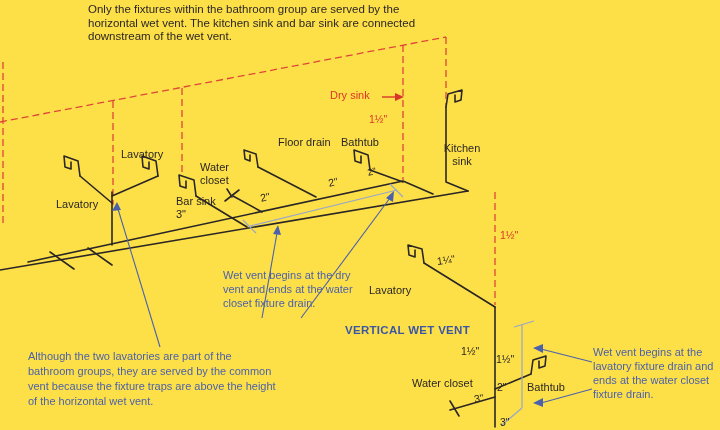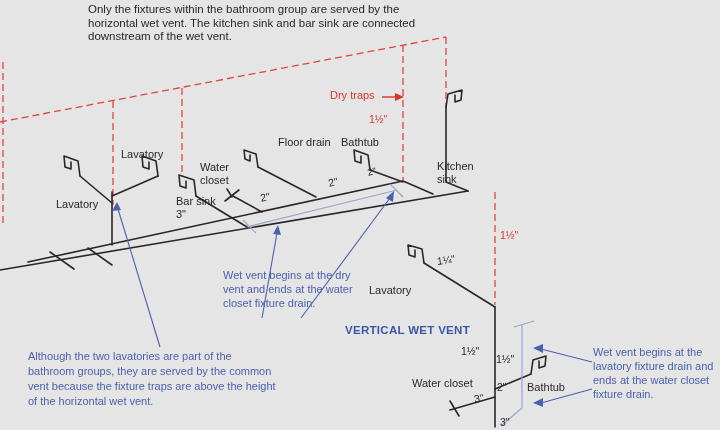--- a/index.html
+++ b/index.html
@@ -1,17 +1,17 @@
 <!DOCTYPE html>
 <html><head>
 <meta charset="utf-8">
 <style>
   html,body{margin:0;padding:0;background:#ffffff;}
   #stage{
-    position:relative;width:720px;height:430px;background:#e5e5e5;overflow:hidden;
+    position:relative;width:720px;height:430px;background:#fde047;overflow:hidden;
     font-family:"Liberation Sans", sans-serif;
   }
   .lbl{position:absolute;font-size:11px;line-height:13px;color:#2b2626;white-space:nowrap;}
   .wrap{white-space:normal;}
   .blue{color:#4c61ac;}
   .blue-bold{color:#3c56a6;font-weight:bold;letter-spacing:.3px;font-size:11.5px;}
   .red{color:#d9362b;}
   .note{font-size:11px;line-height:14px;white-space:normal;}
   .size{font-size:10.5px;}
   .small{font-size:9.5px;}
@@ -98,30 +98,30 @@
       <polygon points="117,202 112,211 121,210" stroke="none"></polygon>
       <line x1="541" y1="349" x2="592" y2="362"></line>
       <polygon points="533,348 543,344 543,353" stroke="none"></polygon>
       <line x1="541" y1="403" x2="592" y2="389"></line>
       <polygon points="533,403 543,398 543,407" stroke="none"></polygon>
     </g>
   </svg>
 
   <div class="lbl intro" style="left:88px;top:3px;width:354px;">Only the fixtures within the bathroom group are served by the horizontal wet vent. The kitchen sink and bar sink are connected downstream of the wet vent.</div>
 
-  <div class="lbl red" style="left:330px;top:89px;">Dry traps</div>
+  <div class="lbl red" style="left:330px;top:89px;">Dry sink</div>
   <div class="lbl red size" style="left:369px;top:113px;">1½"</div>
 
   <div class="lbl" style="left:56px;top:198px;">Lavatory</div>
   <div class="lbl" style="left:121px;top:148px;">Lavatory</div>
   <div class="lbl wrap" style="left:200px;top:161px;width:50px;">Water closet</div>
   <div class="lbl wrap" style="left:176px;top:195px;width:48px;">Bar sink 3"</div>
   <div class="lbl" style="left:248px;top:136px;margin-left:30px;">Floor drain</div>
   <div class="lbl" style="left:341px;top:136px;">Bathtub</div>
-  <div class="lbl wrap" style="left:437px;top:160px;width:50px;">Kitchen sink</div>
+  <div class="lbl wrap" style="left:437px;top:142px;width:50px;text-align:center;">Kitchen sink</div>
 
   <div class="lbl size rot" style="left:259px;top:192px;transform:rotate(-13deg);">2"</div>
   <div class="lbl size rot" style="left:327px;top:177px;transform:rotate(-13deg);">2"</div>
   <div class="lbl small rot" style="left:366px;top:166px;transform:rotate(-13deg);">2"</div>
 
   <div class="lbl blue note" style="left:184px;top:268px;width:142px;margin-left:39px;">Wet vent begins at the dry vent and ends at the water closet fixture drain.</div>
 
   <div class="lbl blue-bold" style="left:345px;top:324px;">VERTICAL WET VENT</div>
 
   <div class="lbl blue note" style="left:28px;top:349px;width:252px;line-height:15px;">Although the two lavatories are part of the bathroom groups, they are served by the common vent because the fixture traps are above the height of the horizontal wet vent.</div>

